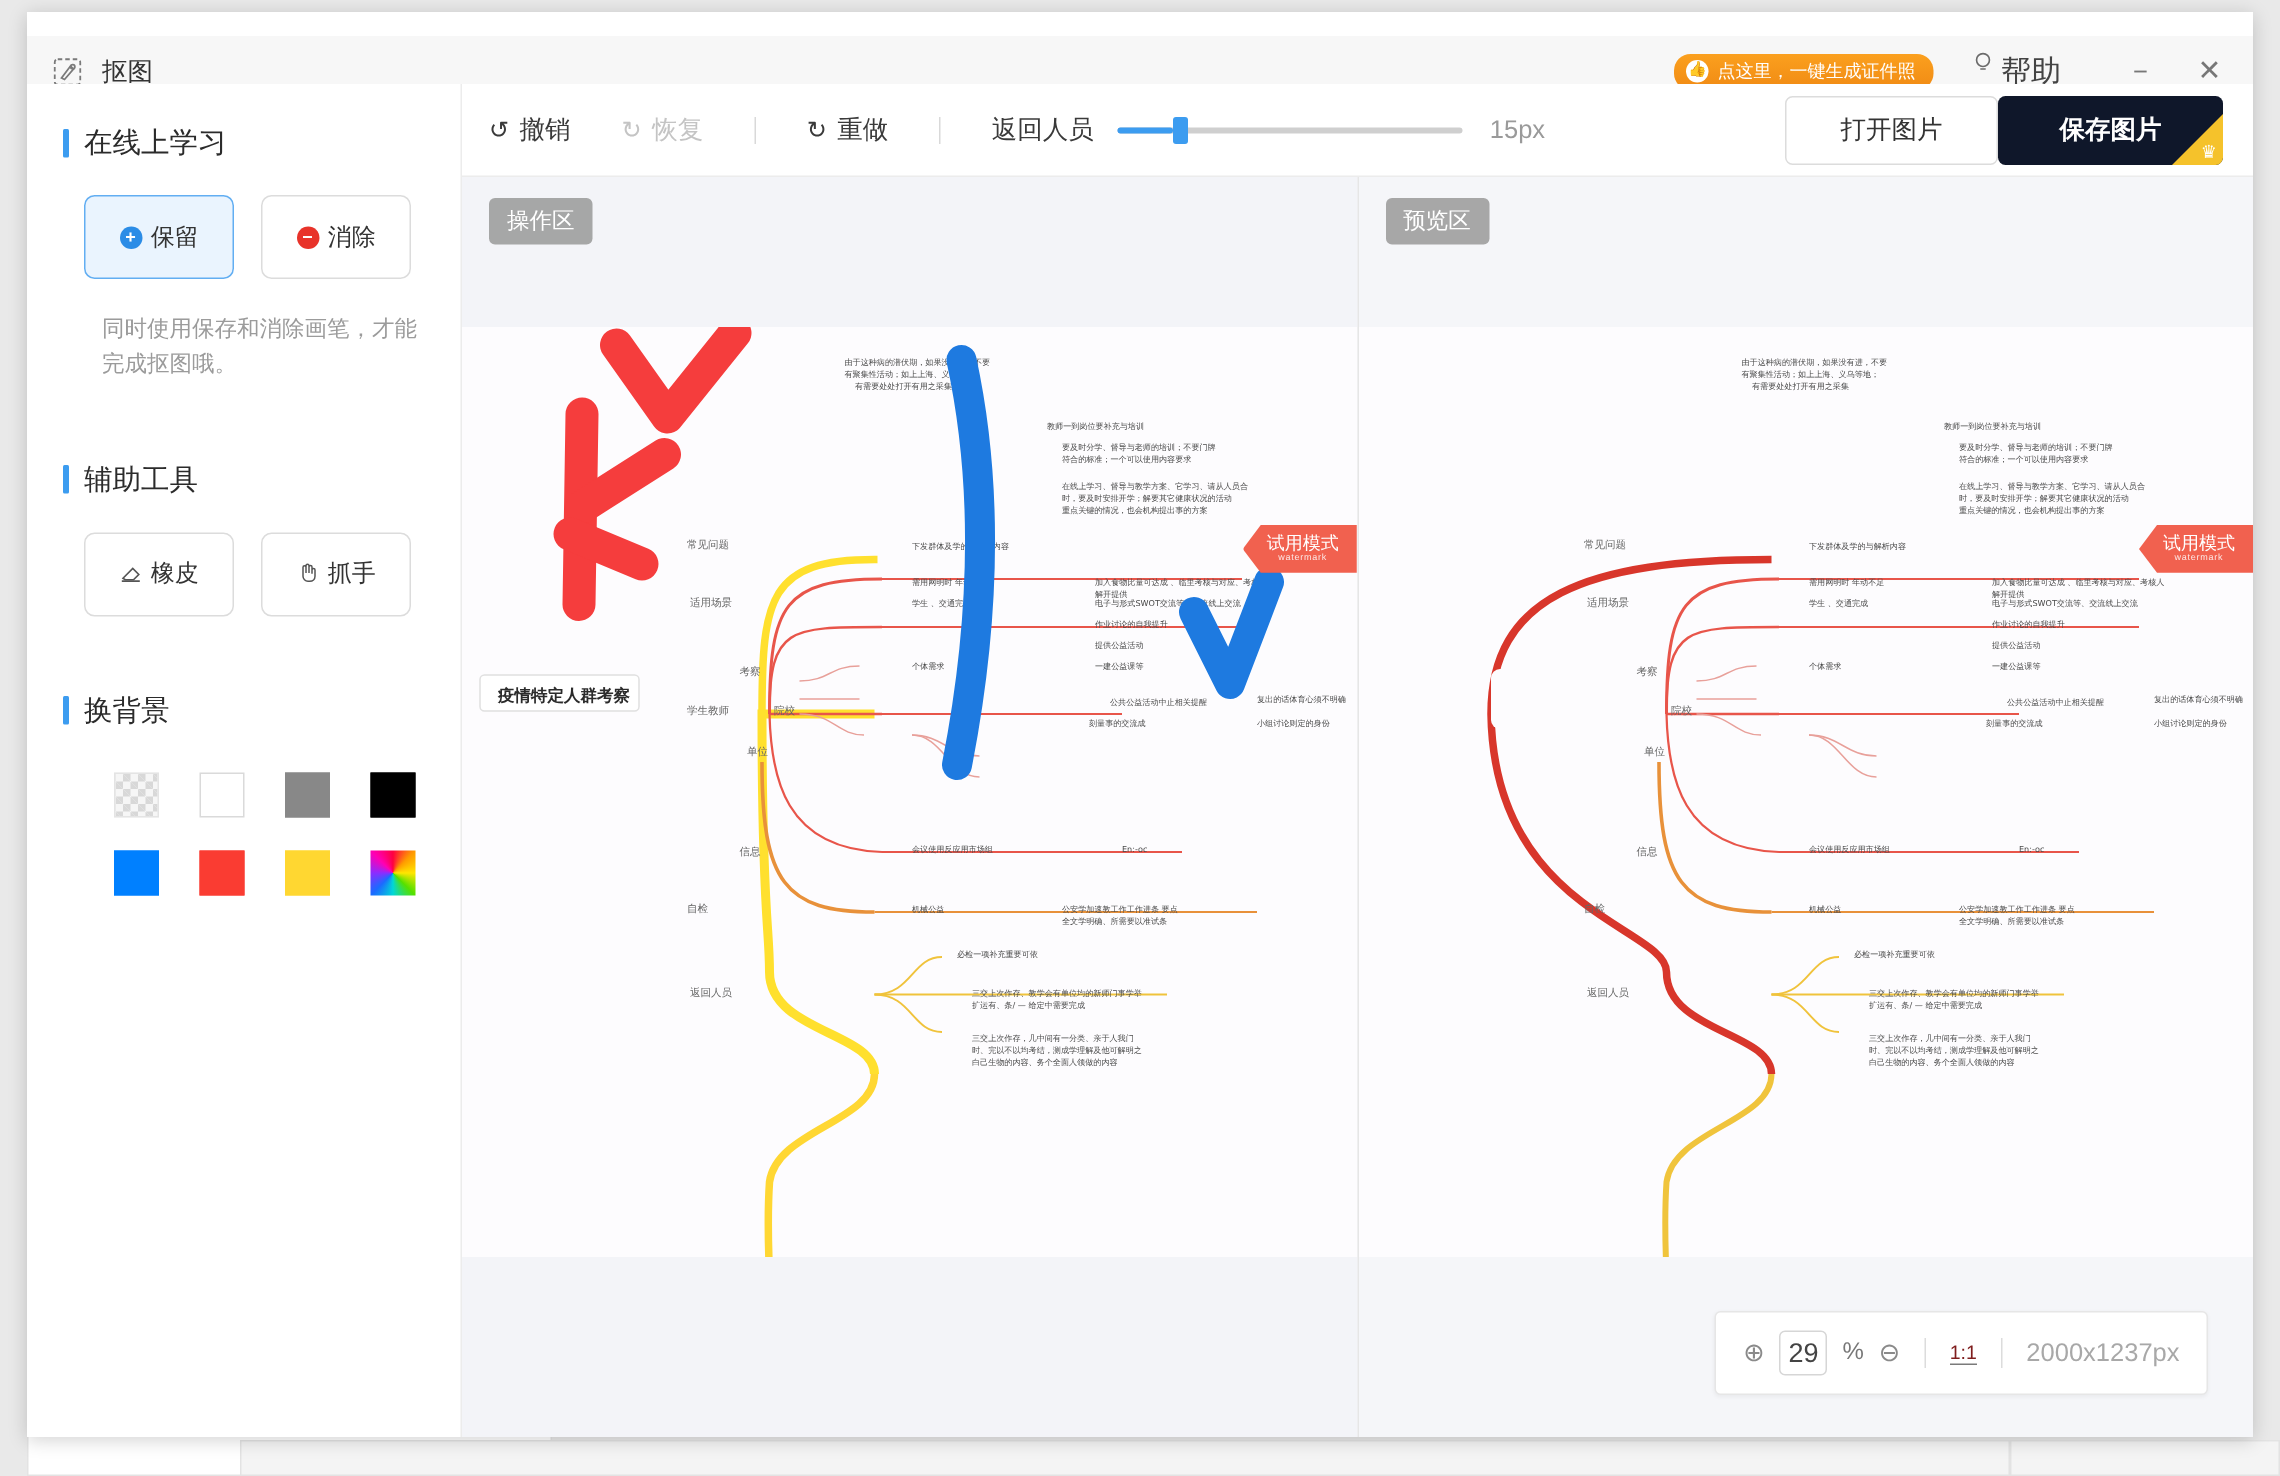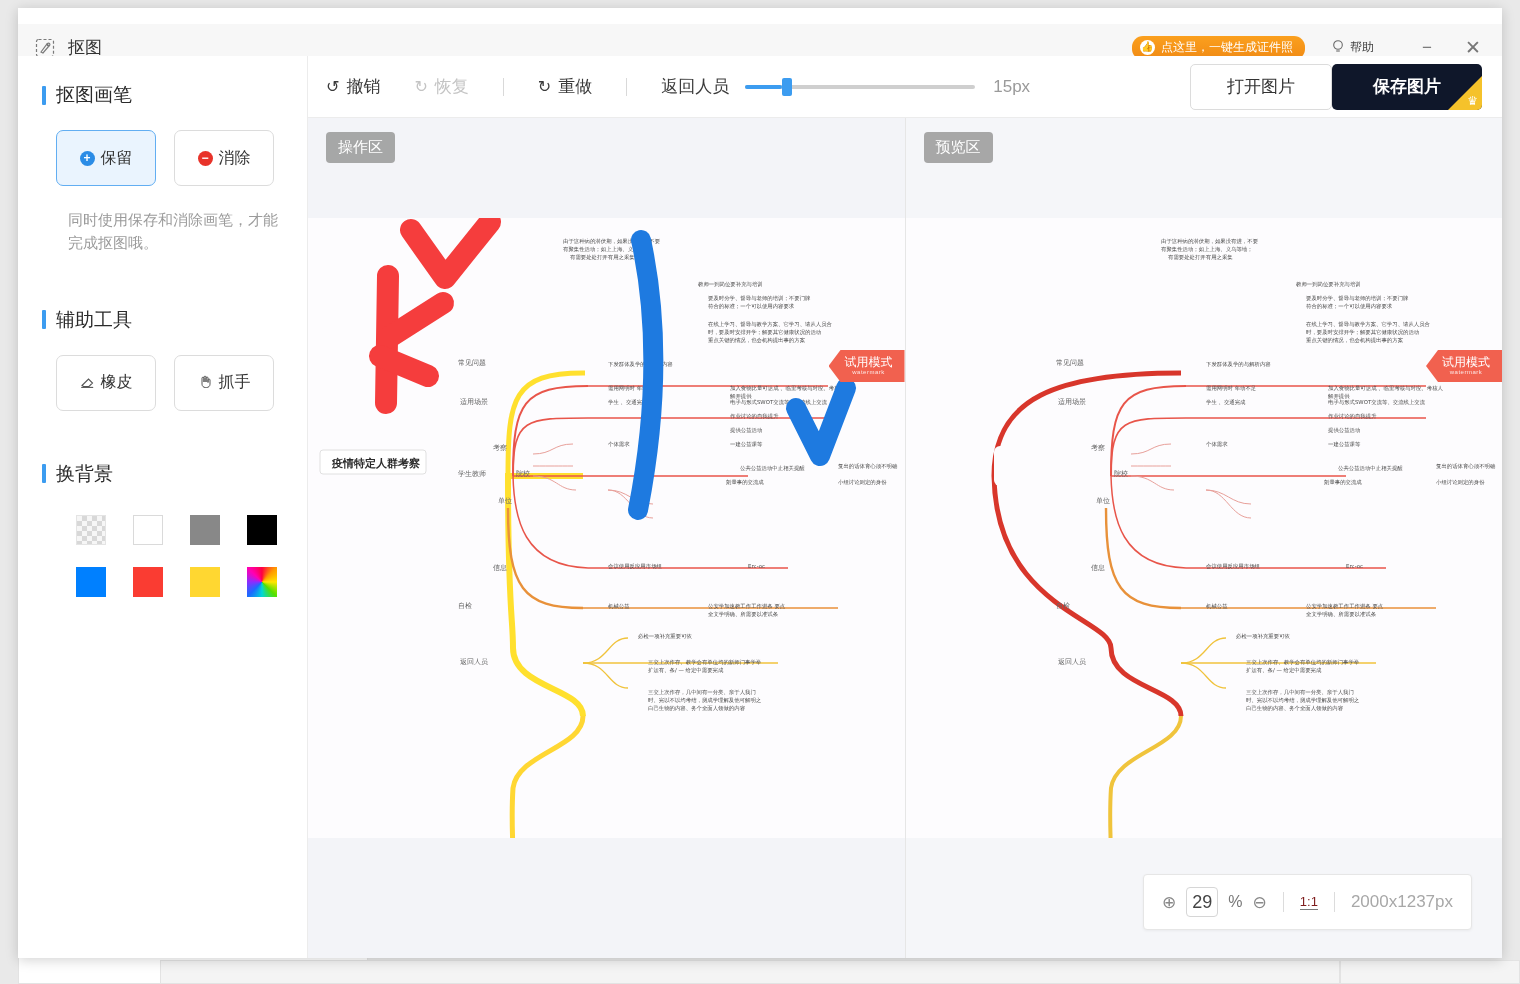--- a/index.html
+++ b/index.html
@@ -60,22 +60,22 @@
     margin-right: 26px;
     white-space: nowrap;
   }
   .promo-badge .thumb {
     width: 15px; height: 15px; border-radius: 50%;
     background: #fff; color: #f29017;
     display:flex; align-items:center; justify-content:center;
     font-size: 10px; line-height: 1;
   }
   .help-btn {
-    display: flex; align-items: center; gap: 5px;
-    color: #444; font-size: 12px; margin-right: 30px;
+    display: flex; gap: 5px;
+    color: #444; font-size: 20px; margin-right: 30px;
     cursor: default;
   }
   .help-btn .bulb { font-size: 14px; color:#666; }
   .win-btn {
     width: 46px; height: 48px;
     display:flex; align-items:center; justify-content:center;
     color:#777; font-size: 17px;
   }
   .win-btn.close { font-size: 19px; margin-right: 6px; }
 
@@ -323,21 +323,21 @@
       </div>
       <div class="win-btn minimize">−</div>
       <div class="win-btn close">✕</div>
     </div>
   </div>
 
   <div class="body-row">
 
     <div class="sidebar">
 
-      <div class="sec-title t1">抠图画笔</div>
+      <div class="sec-title t1">在线上学习</div>
 
       <div class="btn-row">
         <div class="tool-btn active">
           <span class="dot blue">+</span>
           <span>保留</span>
         </div>
         <div class="tool-btn">
           <span class="dot red">−</span>
           <span>消除</span>
         </div>

